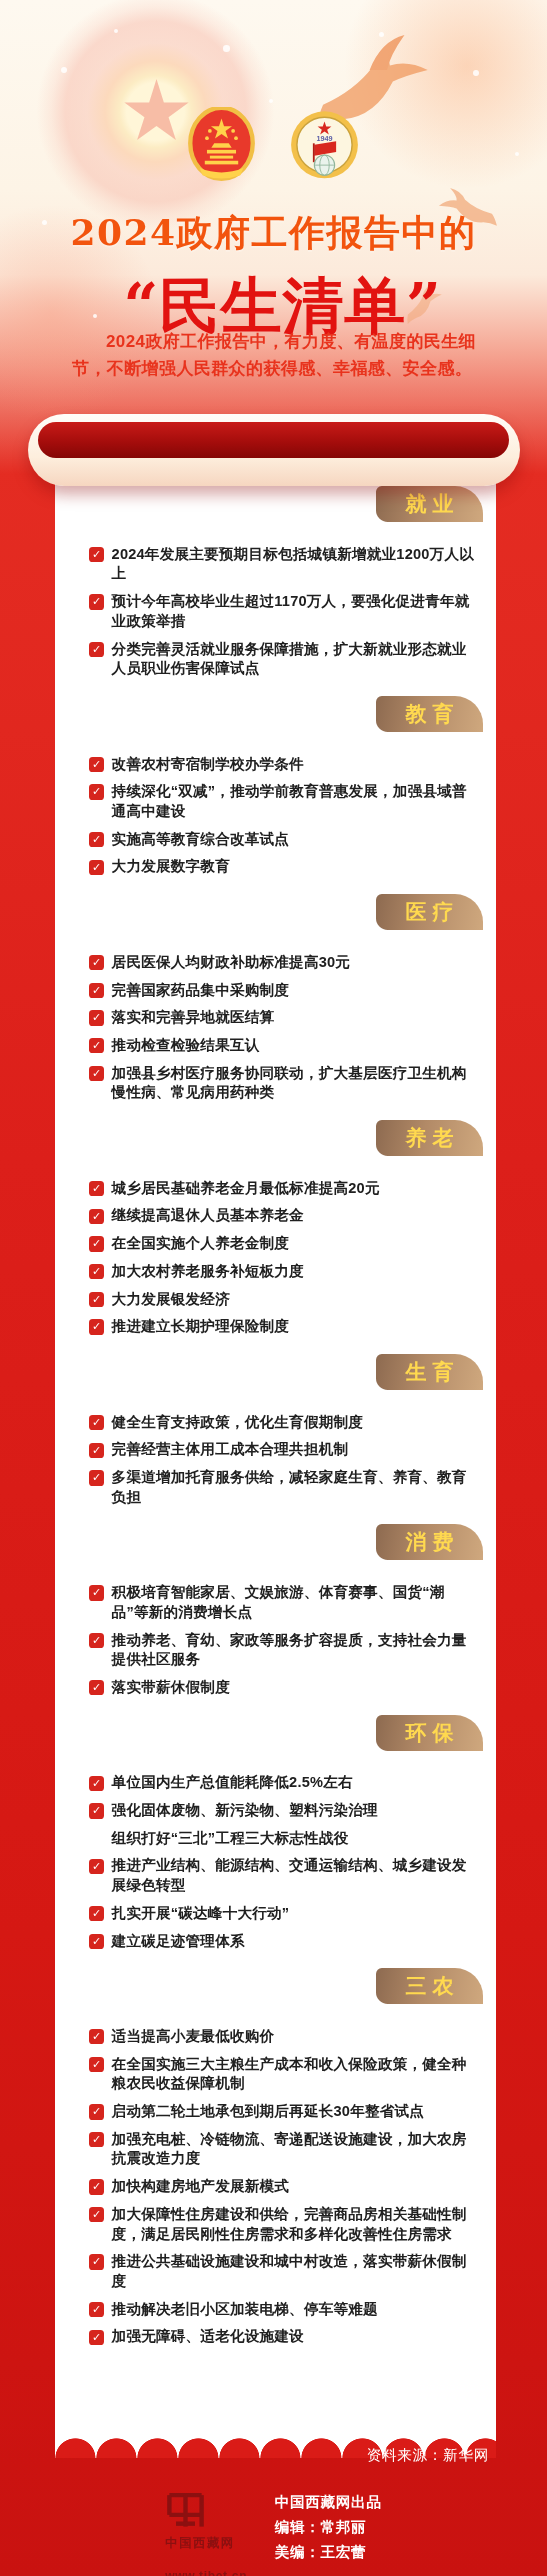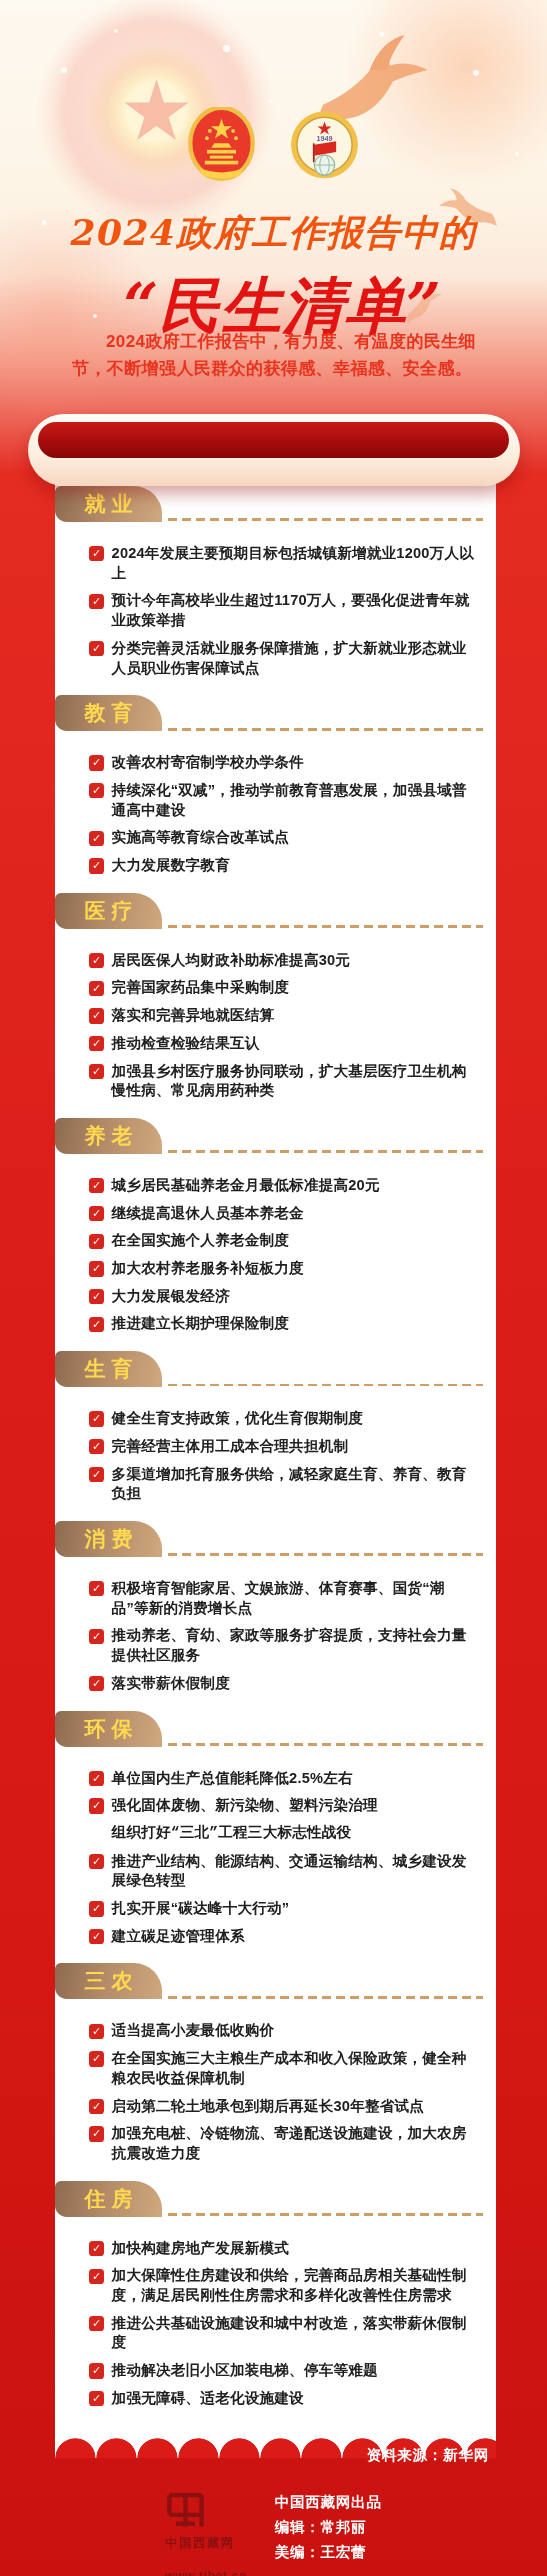--- a/index.html
+++ b/index.html
@@ -26,54 +26,54 @@
       rgba(247,186,170,.2) 58%,rgba(247,186,170,0) 66%);}
   .rosette-star{position:absolute;left:123px;top:79px;width:67px;height:67px;
     background:rgba(244,170,150,.75);
     clip-path:polygon(50% 0%,61% 35%,98% 35%,68% 57%,79% 91%,50% 70%,21% 91%,32% 57%,2% 35%,39% 35%);}
   .sparkle{position:absolute;border-radius:50%;background:#fff;opacity:.85;}
   .dove{position:absolute;}
   
   .emblems{position:absolute;top:107px;left:0;width:100%;display:flex;justify-content:center;gap:35px;z-index:2;}
   
   .title{position:absolute;top:209px;left:0;width:100%;text-align:center;z-index:2;
-    font-family:"DejaVu Serif","Liberation Serif",serif;font-weight:900;font-style:italic;}
+    font-family:"DejaVu Serif","Liberation Serif",serif;font-weight:900;}
   .title-line1{font-size:36px;letter-spacing:1.5px;color:#f2540e;
     text-shadow:0 1.5px 0 rgba(255,255,255,.25);}
   .title-line2{font-size:61px;letter-spacing:0.7px;color:#e21310;margin-top:8px;padding-left:18px;}
   
   .intro{position:absolute;top:328px;left:72px;width:409px;z-index:2;
     font-size:17px;font-weight:700;color:#e8331d;line-height:27px;text-indent:2em;letter-spacing:0.4px;}
   
   .rod-casing{position:absolute;top:414px;left:28px;width:492px;height:72px;border-radius:36px;z-index:3;
     background:linear-gradient(180deg,#fffdf9 0%,#fdeedd 60%,#f6d6c0 100%);
     box-shadow:0 8.8px 14.6px rgba(140,10,10,.35);}
   .rod{position:absolute;top:422px;left:38px;width:471px;height:36px;border-radius:18px;z-index:4;
     background:linear-gradient(180deg,#c81b17 0%,#a50d0c 55%,#850605 100%);}
   
   .paper{position:absolute;top:450px;left:55px;width:441px;height:2008px;background:#ffffff;z-index:2;overflow:hidden;}
   .paper::after{content:"";position:absolute;left:0;right:0;bottom:0;height:20.4px;
     background-image:radial-gradient(circle 20.4px at 20.4px 20.4px,#da1b17 19.7px,rgba(218,27,23,0) 20.4px);
     background-size:41px 20.4px;background-repeat:repeat-x;}
   #sections{padding-top:36px;}
-  .tab-row{display:flex;align-items:flex-end;margin:17px 13px 22px 0;}
+  .tab-row{display:flex;align-items:flex-end;margin:17px 13px 22px 0;flex-direction:column;}
   .tab-row.first{margin-top:0;}
   .tab{width:107px;height:36px;border-radius:5.8px 28px 0 11.7px;
     background:linear-gradient(100deg,#8d6a50 0%,#b28a67 45%,#cfa87e 100%);
     display:flex;align-items:center;justify-content:center;
     font-size:21px;font-weight:700;color:#ffd94f;letter-spacing:5.8px;text-indent:5.8px;}
   .dash{flex:1;height:2.9px;margin-left:5.8px;margin-bottom:0.7px;
     background:repeating-linear-gradient(90deg,#cf9d66 0 8.8px,rgba(0,0,0,0) 8.8px 14px);}
   .item{display:flex;margin:0 14.6px 8px 34px;}
   .check{flex:0 0 15.3px;width:15.3px;height:15.3px;margin-top:2.2px;margin-right:7.3px;border-radius:3.6px;
     background:#d6251d;color:#fff;font-size:11px;line-height:15.3px;text-align:center;font-weight:700;}
   .txt{font-size:14.6px;line-height:19.7px;font-weight:700;color:#202020;letter-spacing:0.2px;}
-  .item.no-check{padding-left:22.6px;font-family:Liberation Mono, monospace;}
-  
-  .source{position:absolute;top:2446px;right:58px;z-index:3;color:#fff;font-weight:700;font-size:14.6px;letter-spacing:0.7px;}
+  .item.no-check{padding-left:22.6px;}
+  
+  .source{position:absolute;top:2446px;right:58px;z-index:3;color:#fff;font-weight:400;font-size:14.6px;letter-spacing:0.7px;}
   .footer{position:absolute;top:2490px;left:0;width:100%;display:flex;justify-content:center;gap:20.4px;align-items:flex-start;z-index:3;}
   .logo{width:89px;text-align:left;color:#8c1010;}
   .logo-name{font-size:12.4px;font-weight:700;margin-top:2.2px;letter-spacing:1.5px;}
   .logo-url{font-size:12px;font-weight:700;margin-top:17px;letter-spacing:0.7px;}
   .credits{color:#fff;font-size:14.6px;font-weight:700;line-height:25px;letter-spacing:0.7px;}
 </style>
 </head>
 <body>
 
 <div class="bg-base"></div>
@@ -305,24 +305,20 @@
         <span class="check">✓</span>
         <span class="txt">在全国实施三大主粮生产成本和收入保险政策，健全种粮农民收益保障机制</span>
       </div>
       <div class="item">
         <span class="check">✓</span>
         <span class="txt">启动第二轮土地承包到期后再延长30年整省试点</span>
       </div>
       <div class="item">
         <span class="check">✓</span>
         <span class="txt">加强充电桩、冷链物流、寄递配送设施建设，加大农房抗震改造力度</span>
-      </div>
-      <div class="tab-row">
-        <div class="tab">住房</div>
-        <div class="dash"></div>
       </div>
       <div class="item">
         <span class="check">✓</span>
         <span class="txt">加快构建房地产发展新模式</span>
       </div>
       <div class="item">
         <span class="check">✓</span>
         <span class="txt">加大保障性住房建设和供给，完善商品房相关基础性制度，满足居民刚性住房需求和多样化改善性住房需求</span>
       </div>
       <div class="item">

